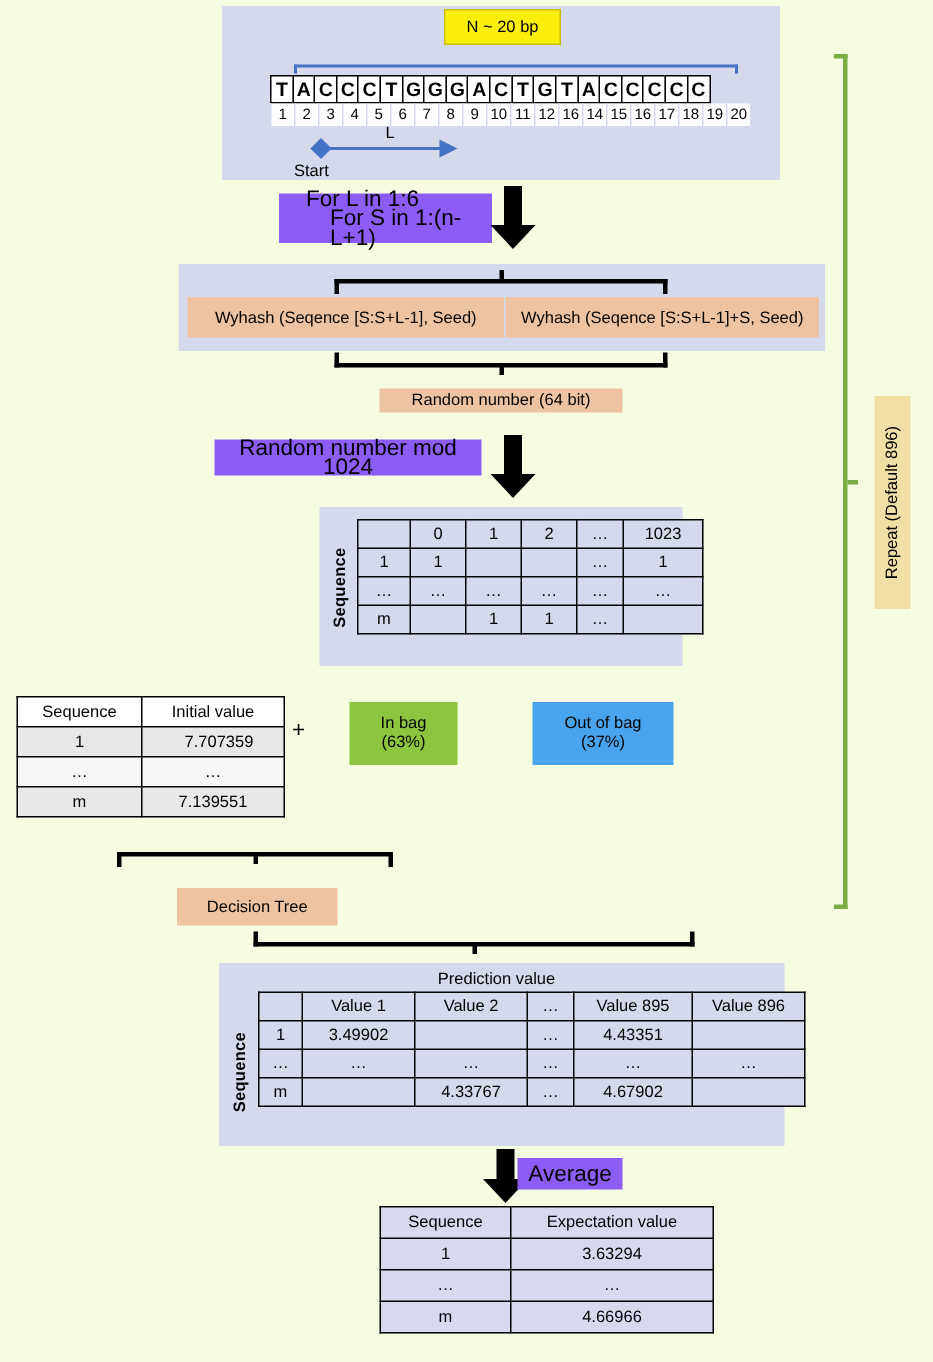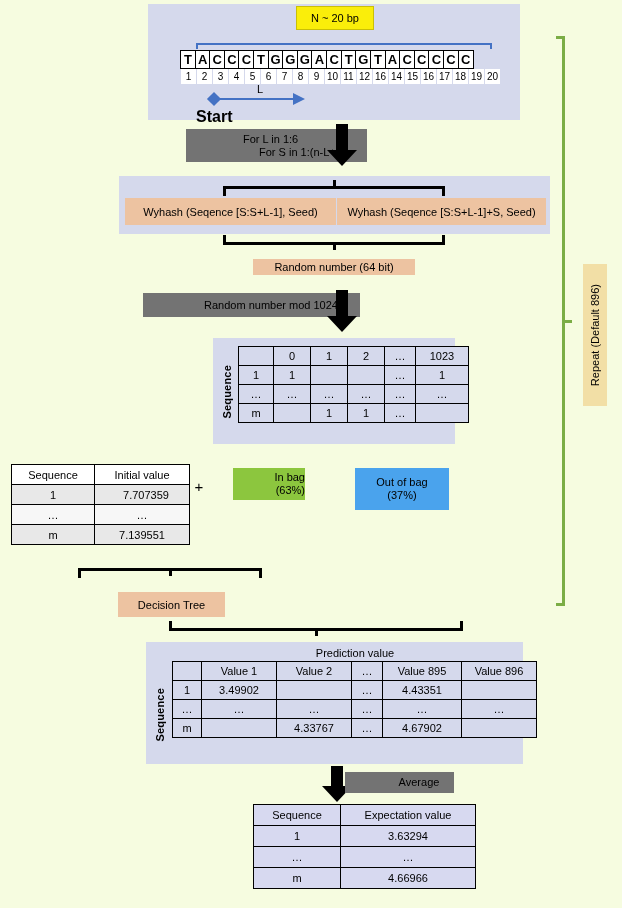--- a/index.html
+++ b/index.html
@@ -11,21 +11,21 @@
     color:#000;
     position:relative;
     overflow:hidden;
   }
   .abs{position:absolute;}
   .ctr{display:flex;align-items:center;justify-content:center;text-align:center;}
 
   
   .panel{background:#D5D9EC;}
   .yellowbox{background:#FAEE0A;border:1px solid #C9BF06;font-size:11px;justify-content:center;}
-  .cyanbox{background:#737373;font-size:11px;line-height:13px;padding-left:39px;}
+  .cyanbox{background:#8b5cf6;font-size:15px;line-height:13px;}
   .tanbox{background:#EDC3A1;font-size:11px;}
   .khakibox{background:#F2DFA6;font-size:11px;}
   .greenbox{background:#8CC63E;font-size:11px;line-height:13px;}
   .bluebox{background:#4AA3ED;font-size:11px;line-height:13px;}
 
   
   .dna{display:flex;}
   .dna .base{
     width:16px;height:19px;border:1.4px solid #000;background:#fff;
     margin-left:-1.4px;font-size:13px;font-weight:bold;
@@ -124,21 +124,21 @@
     <div class="n">19</div>
     <div class="n">20</div>
   </div>
 
 <div class="abs" style="left:207px;top:88px;width:105px;height:22px;">
   <div class="abs" style="left:8px;top:10px;width:86px;height:2px;background:#4472C4;"></div>
   <div class="abs" style="left:2px;top:6px;width:10px;height:10px;background:#4472C4;transform:rotate(45deg);"></div>
   <div class="abs" style="left:86px;top:5px;width:0;height:0;border-top:6px solid transparent;border-bottom:6px solid transparent;border-left:12px solid #4472C4;"></div>
   <div class="abs" style="left:50px;top:-5px;font-size:11px;">L</div>
 </div>
-<div class="abs" style="left:196px;top:108px;font-size:16px;font-weight:bold;">Start</div>
+<div class="abs" style="left:196px;top:108px;font-size:11px;">Start</div>
 
 <div class="abs cyanbox ctr" style="left:186px;top:129px;width:142px;height:33px;flex-direction:column;">
   <div style="width:100%;padding-left:18px;box-sizing:border-box;text-align:left;">
     <div>For L in 1:6</div>
     <div style="padding-left:16px;">For S in 1:(n-L+1)</div>
   </div>
 </div>
 
 <div class="abs" style="left:327px;top:124px;width:30px;height:42px;">
   <div class="abs" style="left:9px;top:0;width:12px;height:28px;background:#000;"></div>
@@ -248,21 +248,21 @@
       </tr>
       <tr>
         <td style="width: 74px;">m</td>
         <td style="width: 78px;">7.139551</td>
       </tr>
     </tbody>
   </table>
 
 <div class="abs ctr" style="left:192px;top:478px;width:14px;height:16px;font-size:15px;">+</div>
 
-<div class="abs greenbox ctr" style="left:233px;top:468px;width:72px;height:32px;flex-direction:column;align-items:flex-end;">
+<div class="abs greenbox ctr" style="left:233px;top:468px;width:72px;height:42px;flex-direction:column;">
   <div>In bag</div>
   <div>(63%)</div>
 </div>
 <div class="abs bluebox ctr" style="left:355px;top:468px;width:94px;height:42px;flex-direction:column;">
   <div>Out of  bag</div>
   <div>(37%)</div>
 </div>
 
 <div class="abs" style="left:78px;top:568px;width:184px;height:13px;">
   <div class="abs" style="left:0;top:0;width:184px;height:3px;background:#000;"></div>
@@ -276,21 +276,21 @@
 </div>
 
 <div class="abs" style="left:169px;top:617px;width:294px;height:16px;">
   <div class="abs" style="left:0;top:11px;width:294px;height:3px;background:#000;"></div>
   <div class="abs" style="left:0;top:4px;width:3px;height:10px;background:#000;"></div>
   <div class="abs" style="left:291px;top:4px;width:3px;height:10px;background:#000;"></div>
   <div class="abs" style="left:146px;top:11px;width:3px;height:8px;background:#000;"></div>
 </div>
 
 <div class="abs panel" style="left:146px;top:642px;width:377px;height:122px;"></div>
-<div class="abs ctr" style="left:180px;top:645px;width:350px;height:15px;">
+<div class="abs ctr" style="left:156px;top:645px;width:350px;height:15px;">
   <span>Prediction value</span>
 </div>
 <div class="abs ctr" style="left:152px;top:675px;width:16px;height:80px;">
   <span class="vlabel">Sequence</span>
 </div>
 <table class="abs gridtable" style="left:172px;top:661px;">
     <tbody>
       <tr>
         <td style="width: 24px;"></td>
         <td style="width: 70px;">Value 1</td>

